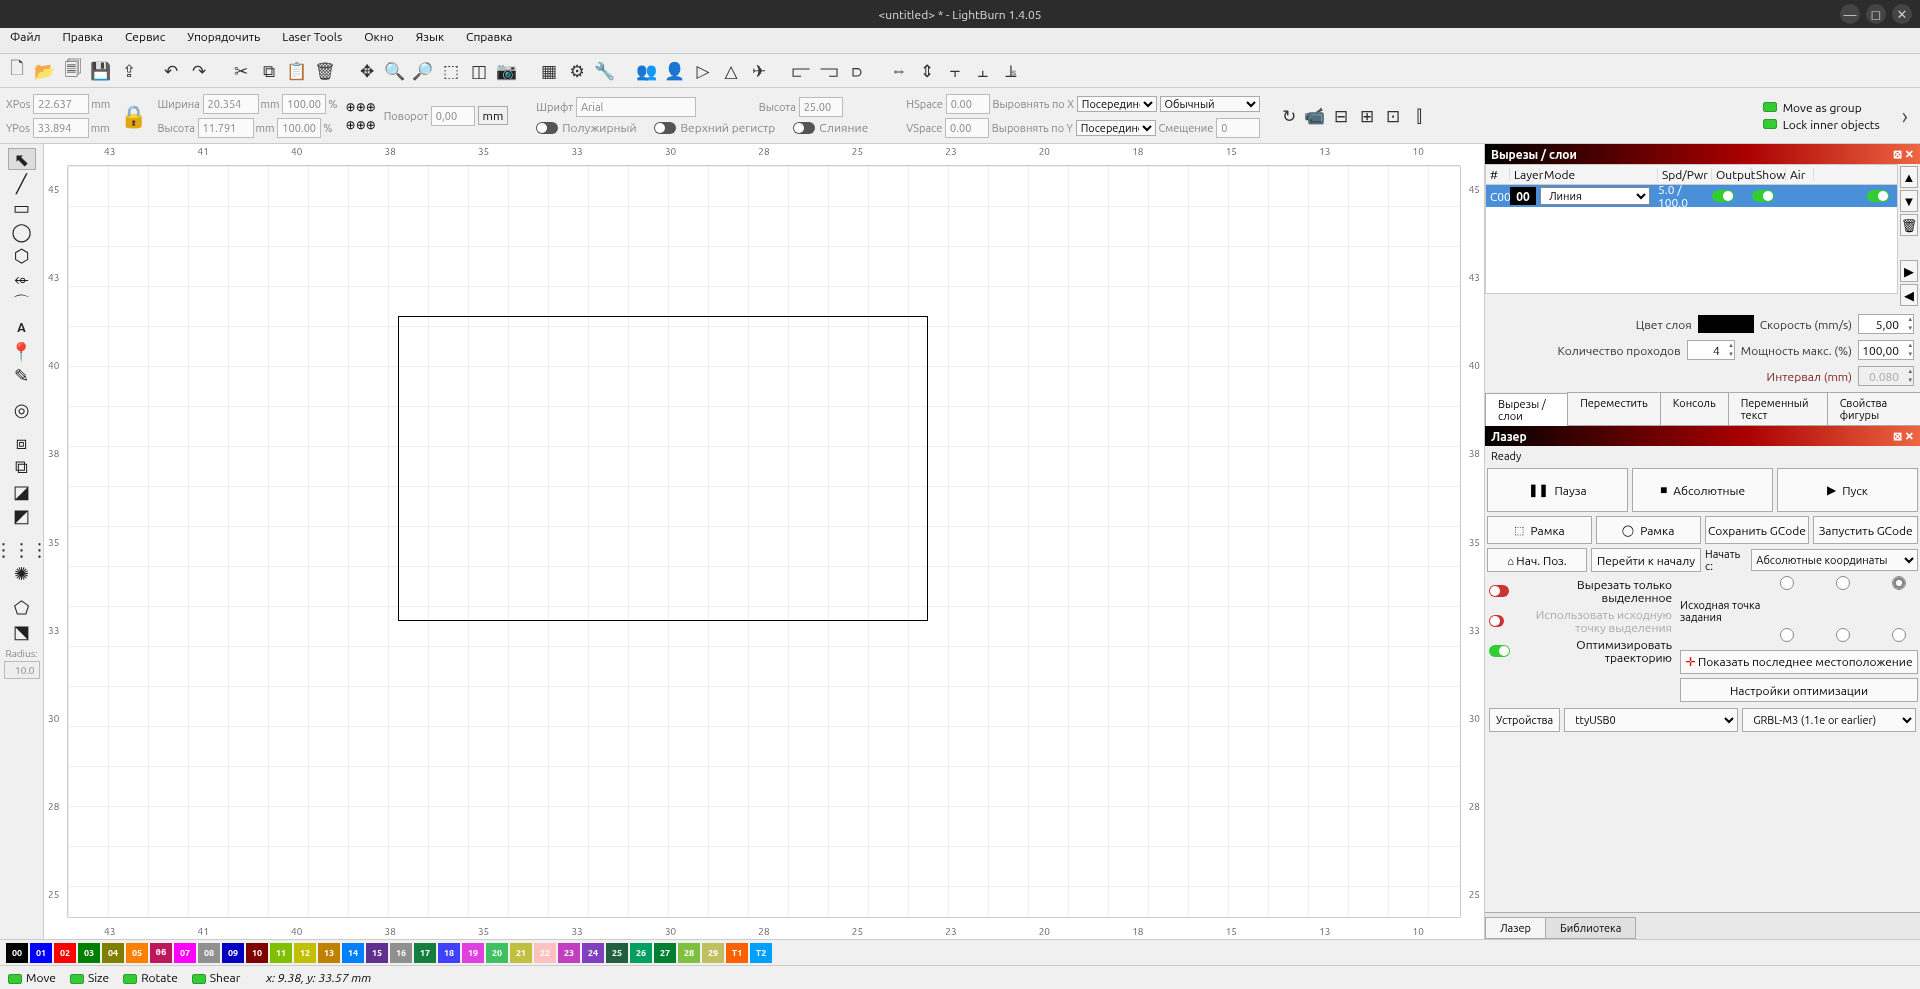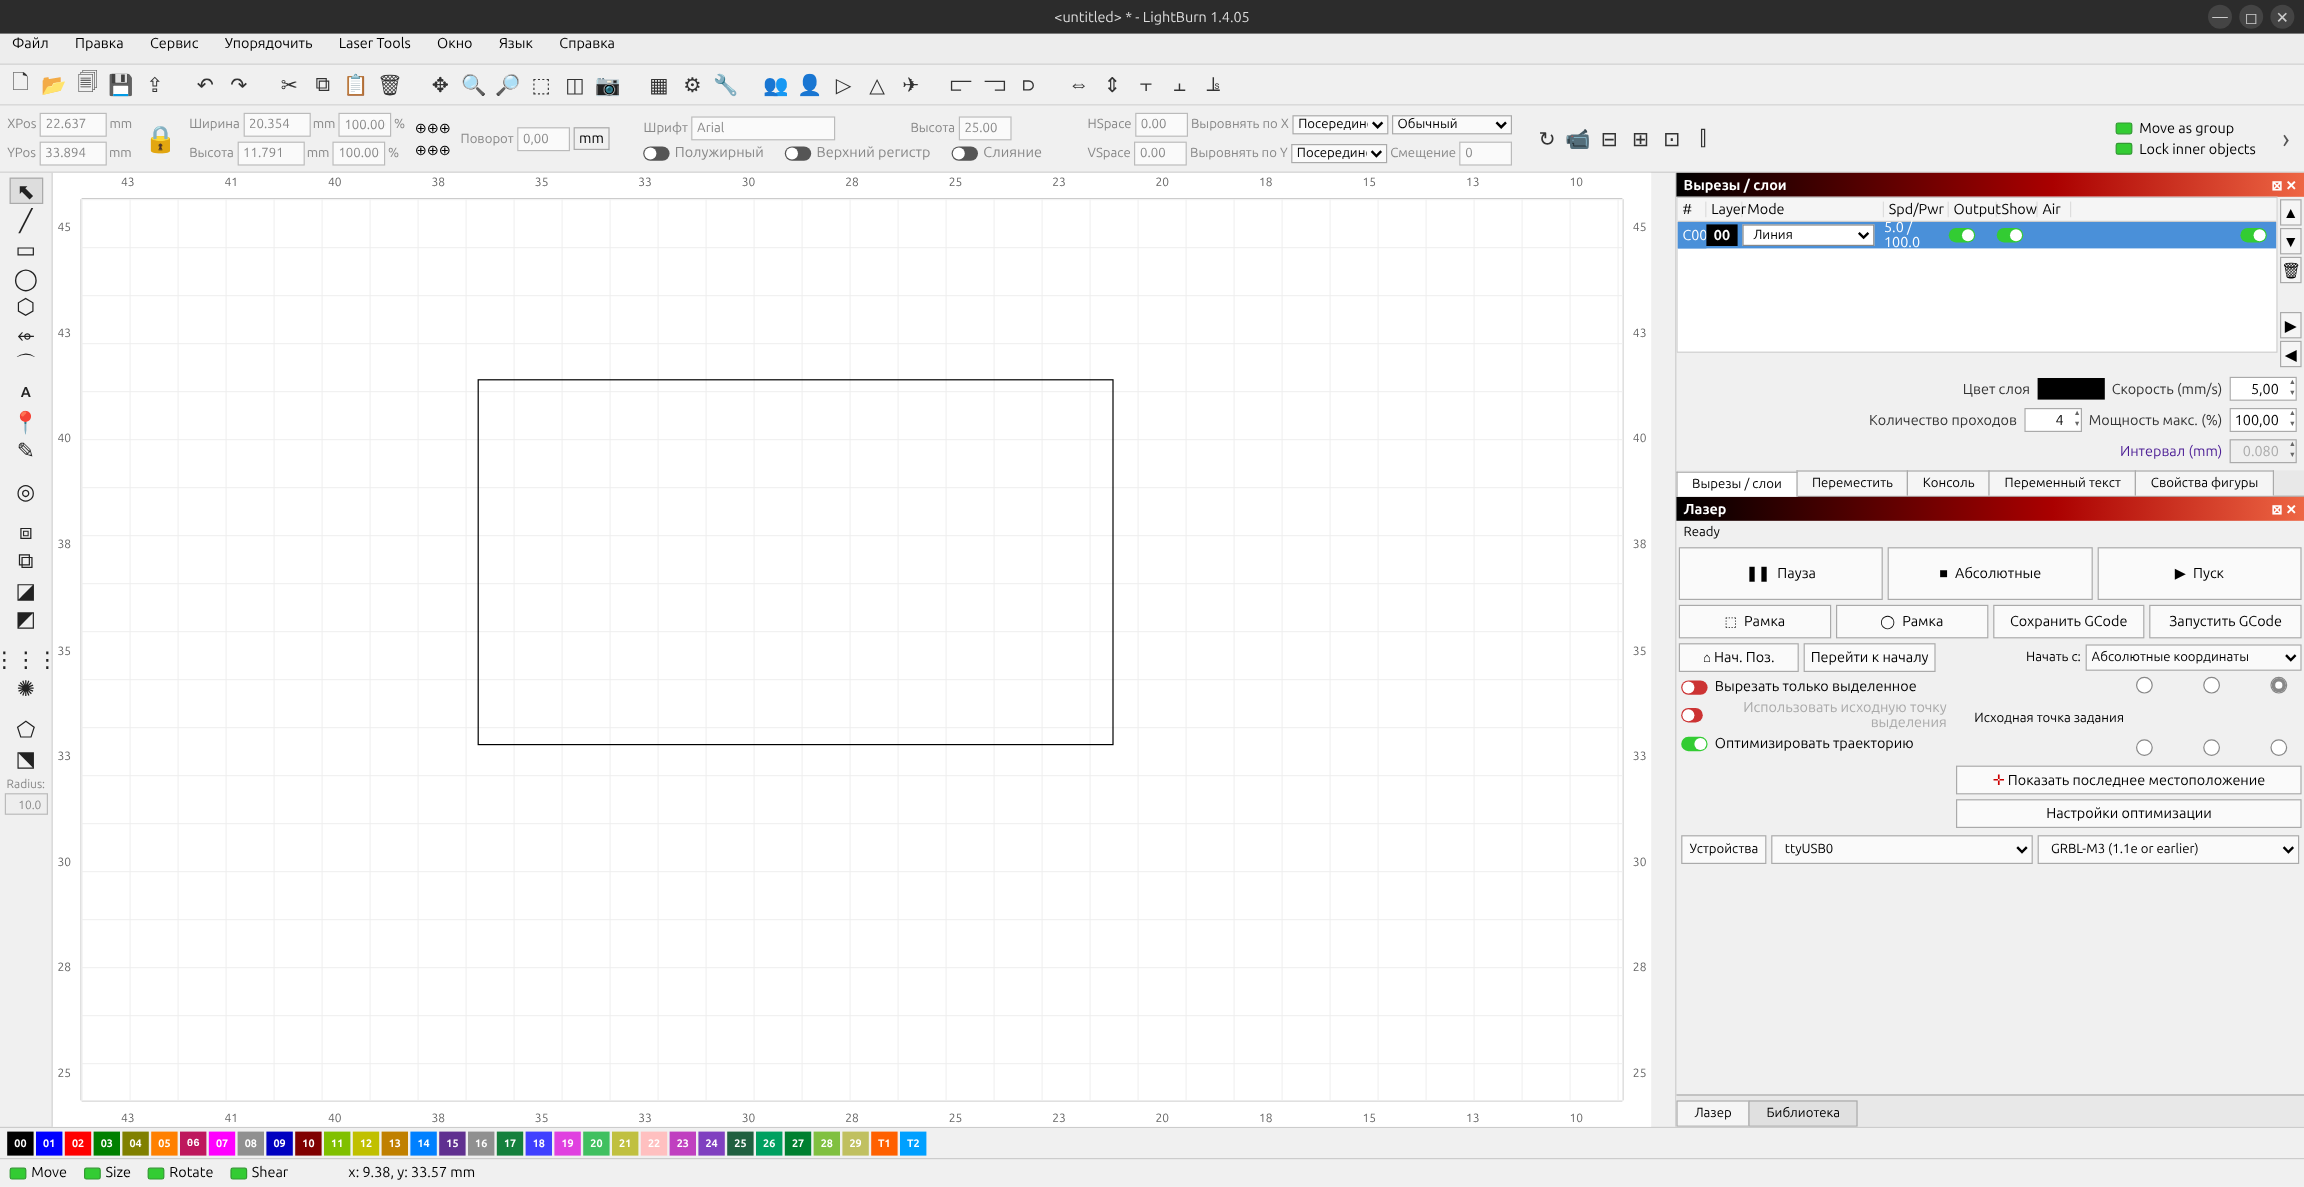--- a/index.html
+++ b/index.html
@@ -39,21 +39,21 @@
 .ruler-v { position: absolute; top: 22px; left: 0; width: 24px; bottom: 22px; border-right: 1px solid #ccc;}
 .ruler-v span { position:absolute; font-size:10px; color:#666; left:4px; transform:translateY(-50%);}
 .ruler-v2 { position: absolute; top: 22px; right: 0; width: 24px; bottom: 22px; border-left: 1px solid #ccc;}
 .ruler-v2 span { position:absolute; font-size:10px; color:#666; right:4px; transform:translateY(-50%);}
 .ruler-h2 { position: absolute; bottom: 0; left: 24px; right: 24px; height: 22px; border-top: 1px solid #ccc;}
 .ruler-h2 span { position:absolute; font-size:10px; color:#666; bottom:2px; transform:translateX(-50%);}
 .canvas-inner { position:absolute; left:24px; right:24px; top:22px; bottom:22px; background:#fff;
   background-image: linear-gradient(#eee 1px, transparent 1px), linear-gradient(90deg, #eee 1px, transparent 1px);
   background-size: 40px 40px; }
 .shape-rect { position:absolute; border:1px solid #000; }
-.right-panels { width: 524px; background: #f0f0f0; border-left: 1px solid #ccc; display: flex; flex-direction: column; margin-left: 20px; }
+.right-panels { width: 436px; background: #f0f0f0; border-left: 1px solid #ccc; display: flex; flex-direction: column; }
 .panel-hdr { height: 20px; background: linear-gradient(90deg, #000 0%, #a00 60%, #e64 100%); color: #fff; font-size: 11px; display: flex; align-items: center; padding: 0 6px; font-weight: bold; justify-content:space-between;}
 .panel-hdr .close { color:#fff; font-size:11px;}
 .cuts-head { display:flex; background:#f5f5f5; border-bottom:1px solid #ccc; height:20px; align-items:center; font-size:11px;}
 .cuts-head div { padding:0 4px; border-right:1px solid #ddd;}
 .cuts-row { display:flex; height:22px; align-items:center; background:#4a90d9; color:#fff; font-size:11px;}
 .cuts-row .cell { padding:0 4px; height:100%; display:flex; align-items:center;}
 .cuts-row .swatch { width:26px; background:#000; height:18px; display:flex; align-items:center; justify-content:center; font-weight:bold;}
 .cuts-row .mode-sel { background:#fff; color:#000; border:1px solid #888; height:18px; width:112px; padding:0 4px;}
 .cuts-row .sw-mini { width:22px; height:12px; border-radius:6px; background:#3c3; position:relative;}
 .cuts-row .sw-mini::after { content:''; width:10px; height:10px; border-radius:5px; background:#fff; position:absolute; right:1px; top:1px;}
@@ -93,21 +93,21 @@
 .dev-row { display:flex; gap:4px; padding:2px;}
 .dev-row button, .dev-row select { height:24px; border:1px solid #aaa; background:#fafafa; font-size:11px; padding:0 6px;}
 .dev-row select { flex:1;}
 .tabbar2 { display:flex; border-top:1px solid #aaa; background:#e8e8e8; padding-top:4px; margin-top:auto;}
 .tabbar2 .tab { padding:4px 14px; border:1px solid #aaa; background:#f5f5f5; font-size:11px; cursor:pointer; margin-right:-1px;}
 .tabbar2 .tab.active { background:#e0e0e0;}
 .palette { height:26px; background:#f0f0f0; border-top:1px solid #ccc; display:flex; align-items:center; padding:0 6px; gap:2px;}
 .palette .chip { width:22px; height:20px; display:flex; align-items:center; justify-content:center; font-size:9px; font-weight:bold; color:#fff; cursor:pointer;}
 .statusbar { height:24px; background:#f0f0f0; border-top:1px solid #ccc; display:flex; align-items:center; padding:0 8px; gap:14px; font-size:11px;}
 .statusbar .led { width:14px; height:10px; border-radius:2px; background:#3c3; border:1px solid #393; display:inline-block; margin-right:4px; vertical-align:middle;}
-.statusbar .coord { margin-left:36px;}
+.statusbar .coord { margin-left:12px;font-style:italic;}
 select { border:1px solid #aaa; background:#fafafa; font-size:11px;}
 </style>
 </head>
 <body>
 
 <div class="titlebar">
   <span>&lt;untitled&gt; * - LightBurn 1.4.05</span>
   <div class="controls">
     <span>—</span>
     <span>◻</span>
@@ -406,21 +406,21 @@
         <label>Скорость (mm/s)</label>
         <span class="num-wrap"><input value="5,00" style=""></span>
       </div>
       <div class="row">
         <label>Количество проходов</label>
         <span class="num-wrap"><input style="width: 48px;" value="4"></span>
         <label>Мощность макс. (%)</label>
         <span class="num-wrap"><input value="100,00" style=""></span>
       </div>
       <div class="row">
-        <label style="color:#4c1d95">Интервал (mm)</label>
+        <label style="color:#7f1d1d">Интервал (mm)</label>
         <span class="num-wrap"><input style="color: rgb(170, 170, 170);" disabled="" value="0.080"></span>
       </div>
     </div>
     <div class="tabbar">
       <div class="tab active">Вырезы / слои</div>
       <div class="tab">Переместить</div>
       <div class="tab">Консоль</div>
       <div class="tab">Переменный текст</div>
       <div class="tab">Свойства фигуры</div>
     </div>

